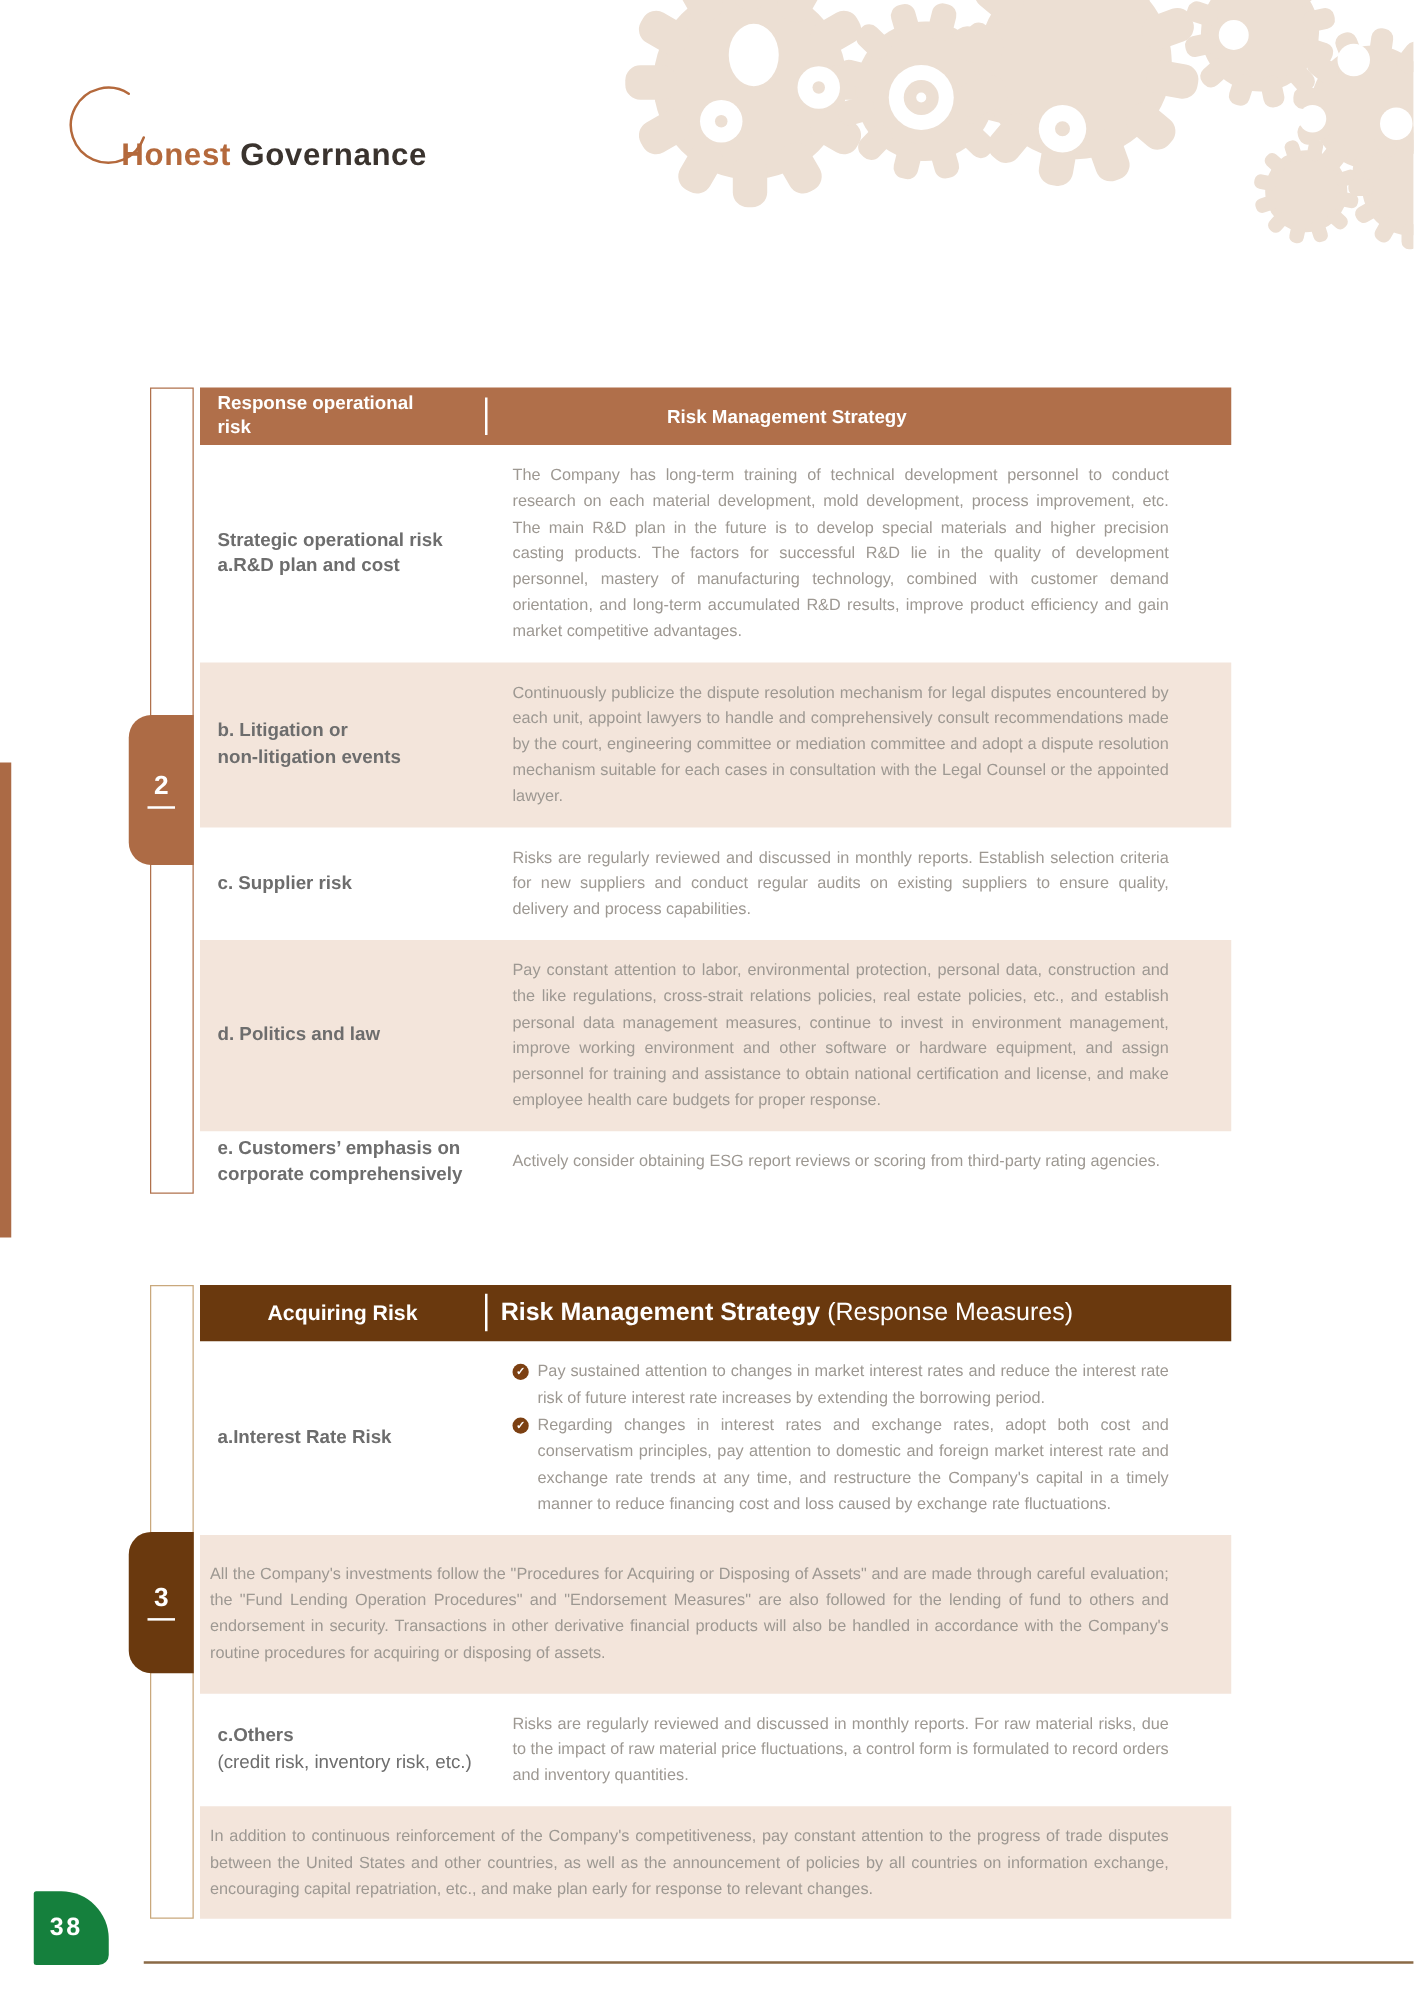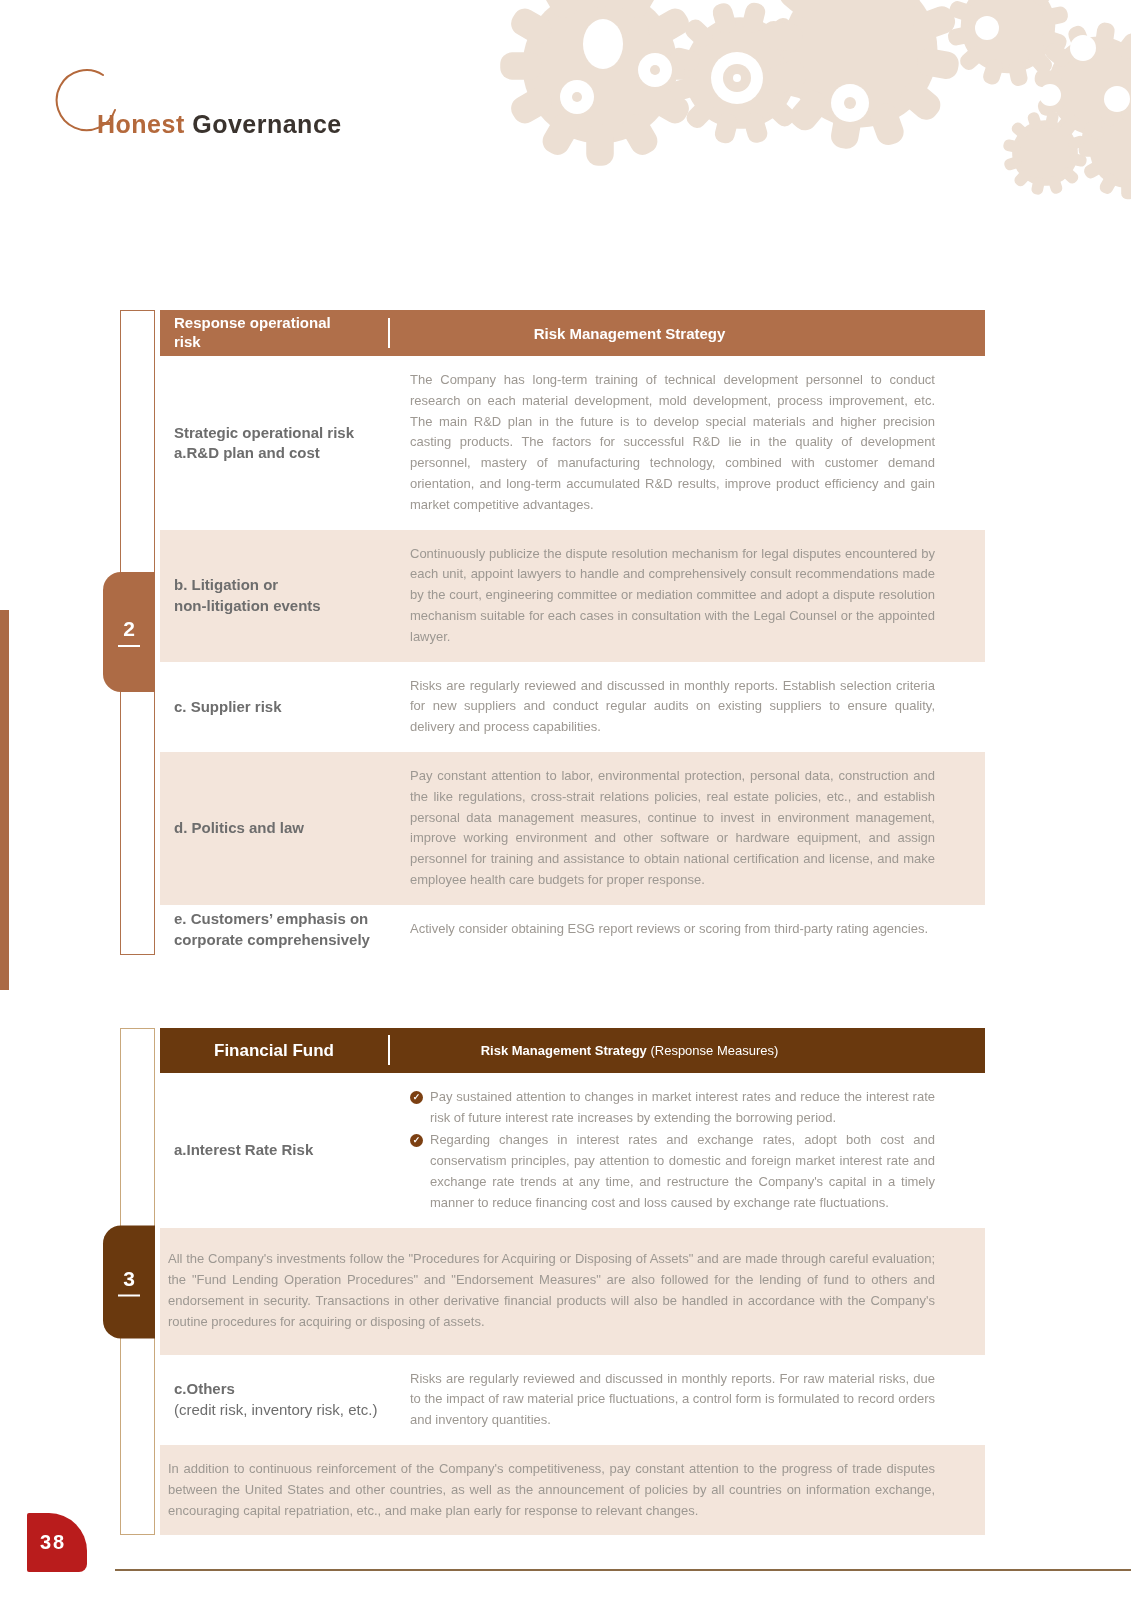--- a/index.html
+++ b/index.html
@@ -30,21 +30,21 @@
   .table { position:relative; width:100%; }
   .table + .table { margin-top:73px; }
 
   .thead { display:flex; align-items:center; height:46px; color:#ffffff; }
   .t1 .thead { background:#b06f4a; }
   .t2 .thead { background:#6a390e; height:45px; }
   .th-left { width:228px; padding-left:14px; font-weight:700; font-size:15px; line-height:1.25; white-space:pre-line; }
   .t2 .th-left { text-align:center; padding-left:0; font-size:17px; }
   .th-div { width:2px; height:30px; background:#ffffff; }
   .th-right { flex:1; text-align:center; font-weight:700; font-size:15px; padding-right:116px; }
-  .t2 .th-right { font-size:13px; }
+  .t2 .th-right { font-size:20px; }
   .th-right .normal { font-weight:400; }
 
   .trow { display:flex; align-items:center; }
   .trow.beige { background:#f3e5db; }
   .tlabel {
     width:242px; flex:0 0 242px; padding-left:14px; padding-right:14px;
     font-size:15px; font-weight:700; color:#6d6d6d; line-height:1.35; white-space:pre-line;
   }
   .tlabel .sub { font-weight:400; display:block; }
   .tcell {
@@ -79,21 +79,21 @@
   }
   .t1 .num-badge { height:120px; background:#ad6b45; }
   .t2 .num-badge { height:113px; background:#6a390e; }
   .num-badge span {
     font-size:21px; font-weight:700; border-bottom:2px solid #ffffff; padding:0 5px 4px;
   }
 
   
   .page-num-tab {
     position:absolute; left:27px; top:1513px; width:60px; height:59px;
-    background:#b91c1c; border-radius:2px 38px 8px 2px;
+    background:#15803d; border-radius:2px 38px 8px 2px;
     display:flex; align-items:center; justify-content:center; padding-right:8px;
   }
   .page-num-tab span { color:#ffffff; font-size:20px; font-weight:700; letter-spacing:2px; }
   .footer-line { position:absolute; left:115px; right:0; top:1569px; height:2px; background:#8a6a46; }
 </style>
 </head>
 <body>
 
 <div class="page">
 
@@ -191,21 +191,21 @@
       </div>
     </div>
 
     <div class="table t2">
       <div class="rail"></div>
       <div class="num-badge">
         <span>3</span>
       </div>
 
       <div class="thead">
-        <div class="th-left">Financial Fund</div>
+        <div class="th-left">Acquiring Risk</div>
         <div class="th-div"></div>
         <div class="th-right"><span>Risk Management Strategy</span><span class="normal"> (Response Measures)</span></div>
       </div>
 
       <div class="trow r0">
         <div class="tlabel">a.Interest Rate Risk</div>
         <div class="tcell">
           <ul class="bullets">
             <li class="bullet">
               <span class="check-circle">✓</span>

